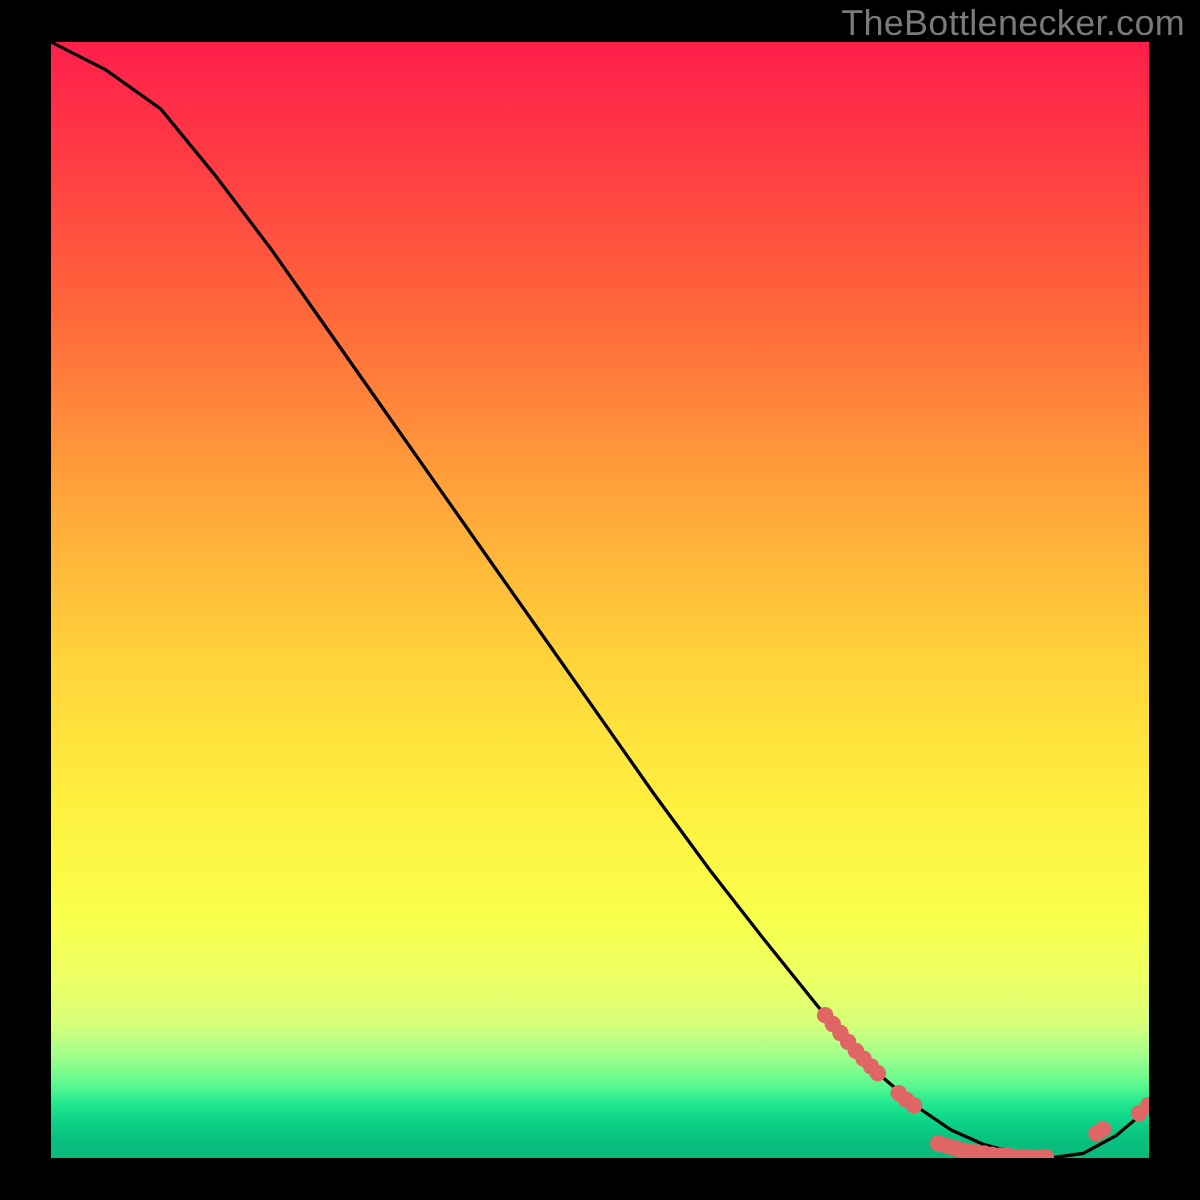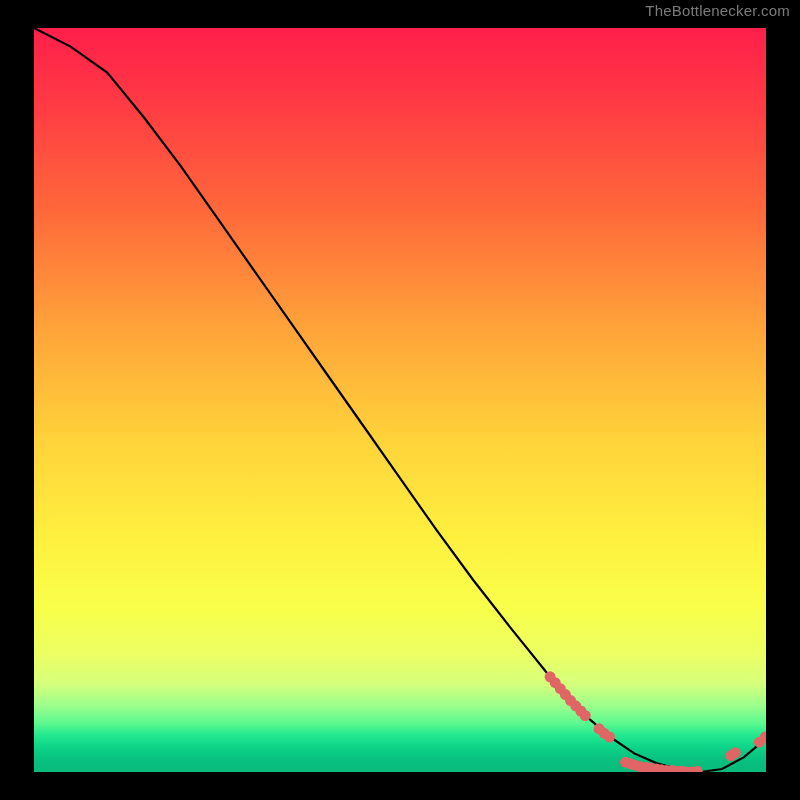--- a/index.html
+++ b/index.html
@@ -14,21 +14,21 @@
   .frame {
     position: relative;
     width: 800px;
     height: 800px;
   }
   .watermark {
     position: absolute;
     top: 2px;
     right: 10px;
     color: #7a7a7a;
-    font-size: 15px;
+    font-size: 24px;
     letter-spacing: 0.2px;
     font-weight: 400;
     z-index: 50;
   }
   .plot-area {
     position: absolute;
     left: 34px;
     top: 28px;
     width: 732px;
     height: 744px;

